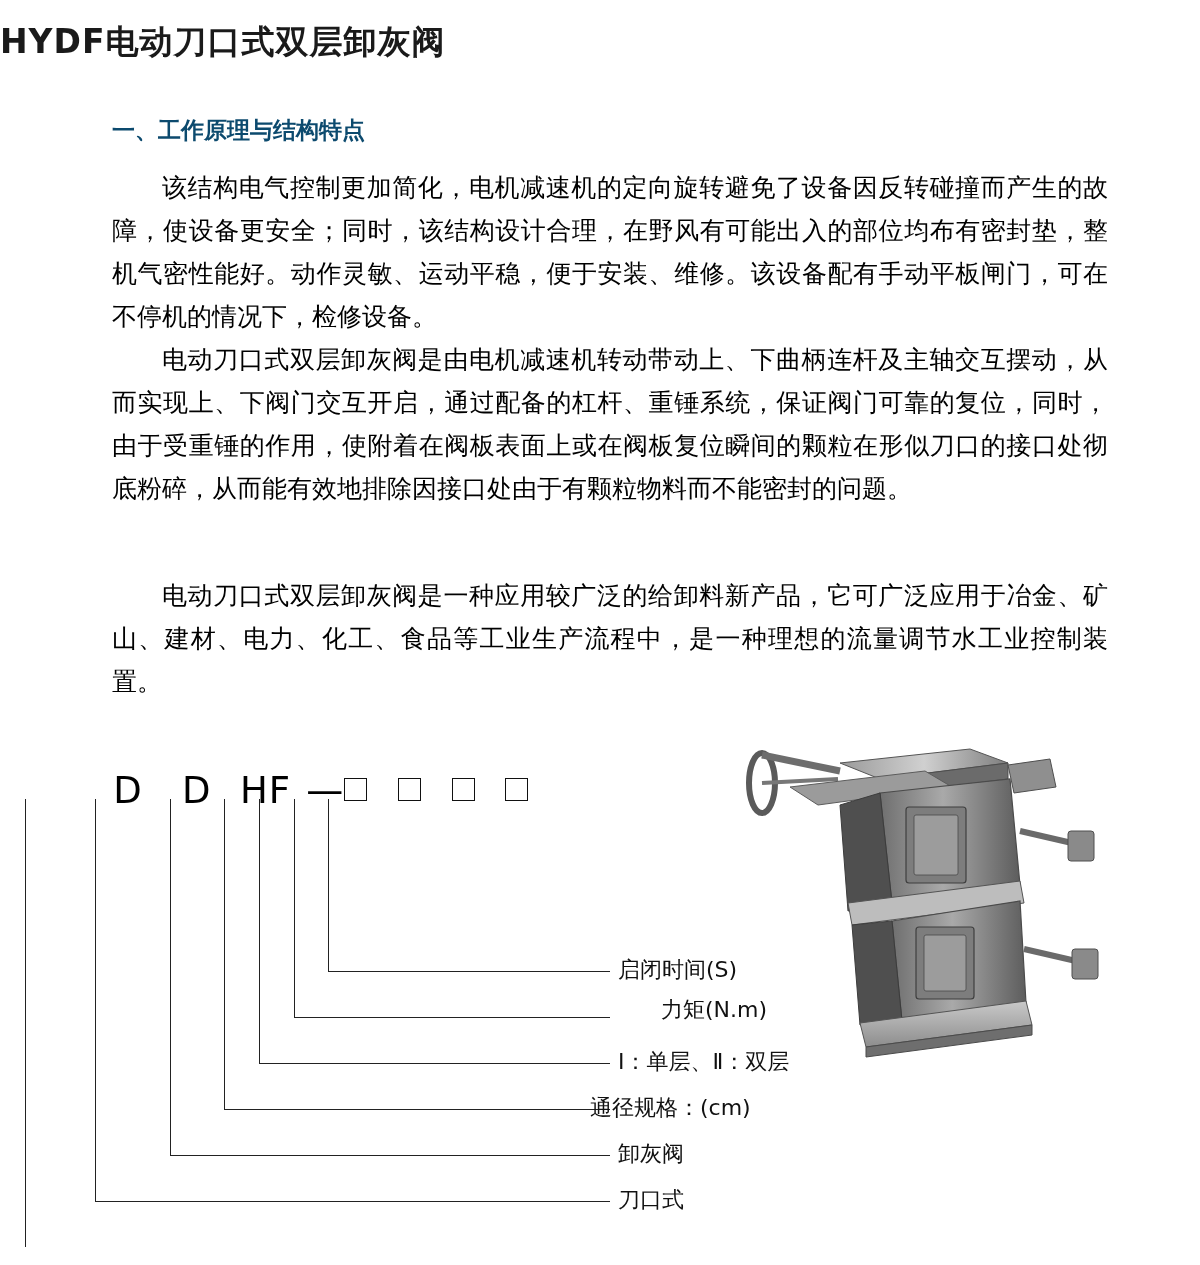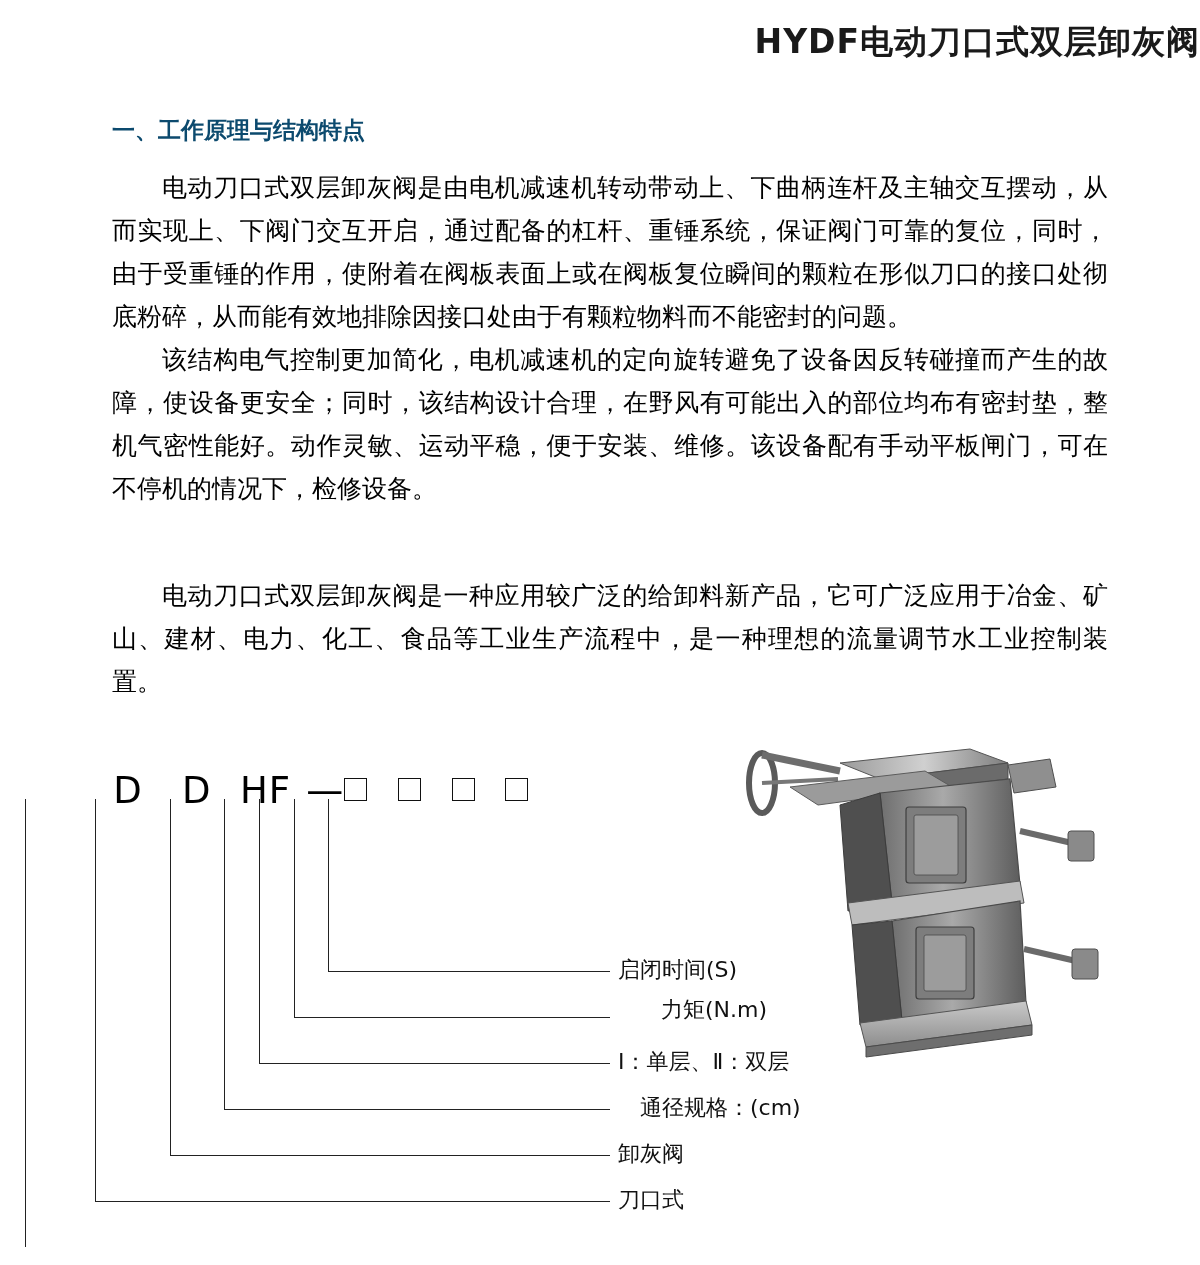--- a/index.html
+++ b/index.html
@@ -14,21 +14,21 @@
     color: #000000;
     position: relative;
     overflow: hidden;
   }
   .page {
     position: relative;
     width: 1200px;
     height: 1265px;
   }
   .doc-title {
-    text-align: right;
+    text-align: left;
     font-family: "DejaVu Sans", sans-serif;
     font-weight: bold;
     font-size: 33px;
     letter-spacing: 1px;
     margin: 0;
     padding-top: 20px;
     color: #1a1a1a;
   }
   .section-heading {
     font-family: "DejaVu Sans", sans-serif;
@@ -118,22 +118,22 @@
 
 <div class="page">
 
   <h1 class="doc-title">HYDF电动刀口式双层卸灰阀</h1>
 
   <div class="gap-50"></div>
 
   <h2 class="section-heading">一、工作原理与结构特点</h2>
   <div class="gap-20"></div>
   <div class="body-block">
+    <p>该结构电气控制更加简化，电机减速机的定向旋转避免了设备因反转碰撞而产生的故障，使设备更安全；同时，该结构设计合理，在野风有可能出入的部位均布有密封垫，整机气密性能好。动作灵敏、运动平稳，便于安装、维修。该设备配有手动平板闸门，可在不停机的情况下，检修设备。</p>
     <p>电动刀口式双层卸灰阀是由电机减速机转动带动上、下曲柄连杆及主轴交互摆动，从而实现上、下阀门交互开启，通过配备的杠杆、重锤系统，保证阀门可靠的复位，同时，由于受重锤的作用，使附着在阀板表面上或在阀板复位瞬间的颗粒在形似刀口的接口处彻底粉碎，从而能有效地排除因接口处由于有颗粒物料而不能密封的问题。</p>
-    <p>该结构电气控制更加简化，电机减速机的定向旋转避免了设备因反转碰撞而产生的故障，使设备更安全；同时，该结构设计合理，在野风有可能出入的部位均布有密封垫，整机气密性能好。动作灵敏、运动平稳，便于安装、维修。该设备配有手动平板闸门，可在不停机的情况下，检修设备。</p>
   </div>
 
   <div class="gap-44"></div>
 
   <div class="gap-20"></div>
   <div class="body-block">
     <p>电动刀口式双层卸灰阀是一种应用较广泛的给卸料新产品，它可广泛应用于冶金、矿山、建材、电力、化工、食品等工业生产流程中，是一种理想的流量调节水工业控制装置。</p>
   </div>
 
   <div class="gap-44"></div>
@@ -159,21 +159,21 @@
     <div class="vline" style="left:294px; top:52px; height:218px;"></div>
     <div class="hline" style="left:294px; top:270px; width:316px;"></div>
     <div class="leader-label" style="left:618px; top:248px;margin-left:43px;">力矩(N.m)</div>
 
     <div class="vline" style="left:259px; top:52px; height:264px;"></div>
     <div class="hline" style="left:259px; top:316px; width:351px;"></div>
     <div class="leader-label" style="left:618px; top:300px;">Ⅰ：单层、Ⅱ：双层</div>
 
     <div class="vline" style="left:224px; top:52px; height:310px;"></div>
     <div class="hline" style="left:224px; top:362px; width:386px;"></div>
-    <div class="leader-label" style="left:640px; top:346px;">通径规格：(cm)</div>
+    <div class="leader-label" style="left:590px; top:346px;">通径规格：(cm)</div>
 
     <div class="vline" style="left:170px; top:52px; height:356px;"></div>
     <div class="hline" style="left:170px; top:408px; width:440px;"></div>
     <div class="leader-label" style="left:618px; top:392px;">卸灰阀</div>
 
     <div class="vline" style="left:95px; top:52px; height:402px;"></div>
     <div class="hline" style="left:95px; top:454px; width:515px;"></div>
     <div class="leader-label" style="left:618px; top:438px;">刀口式</div>
 
     <div class="vline" style="left:25px; top:52px; height:448px;"></div>

